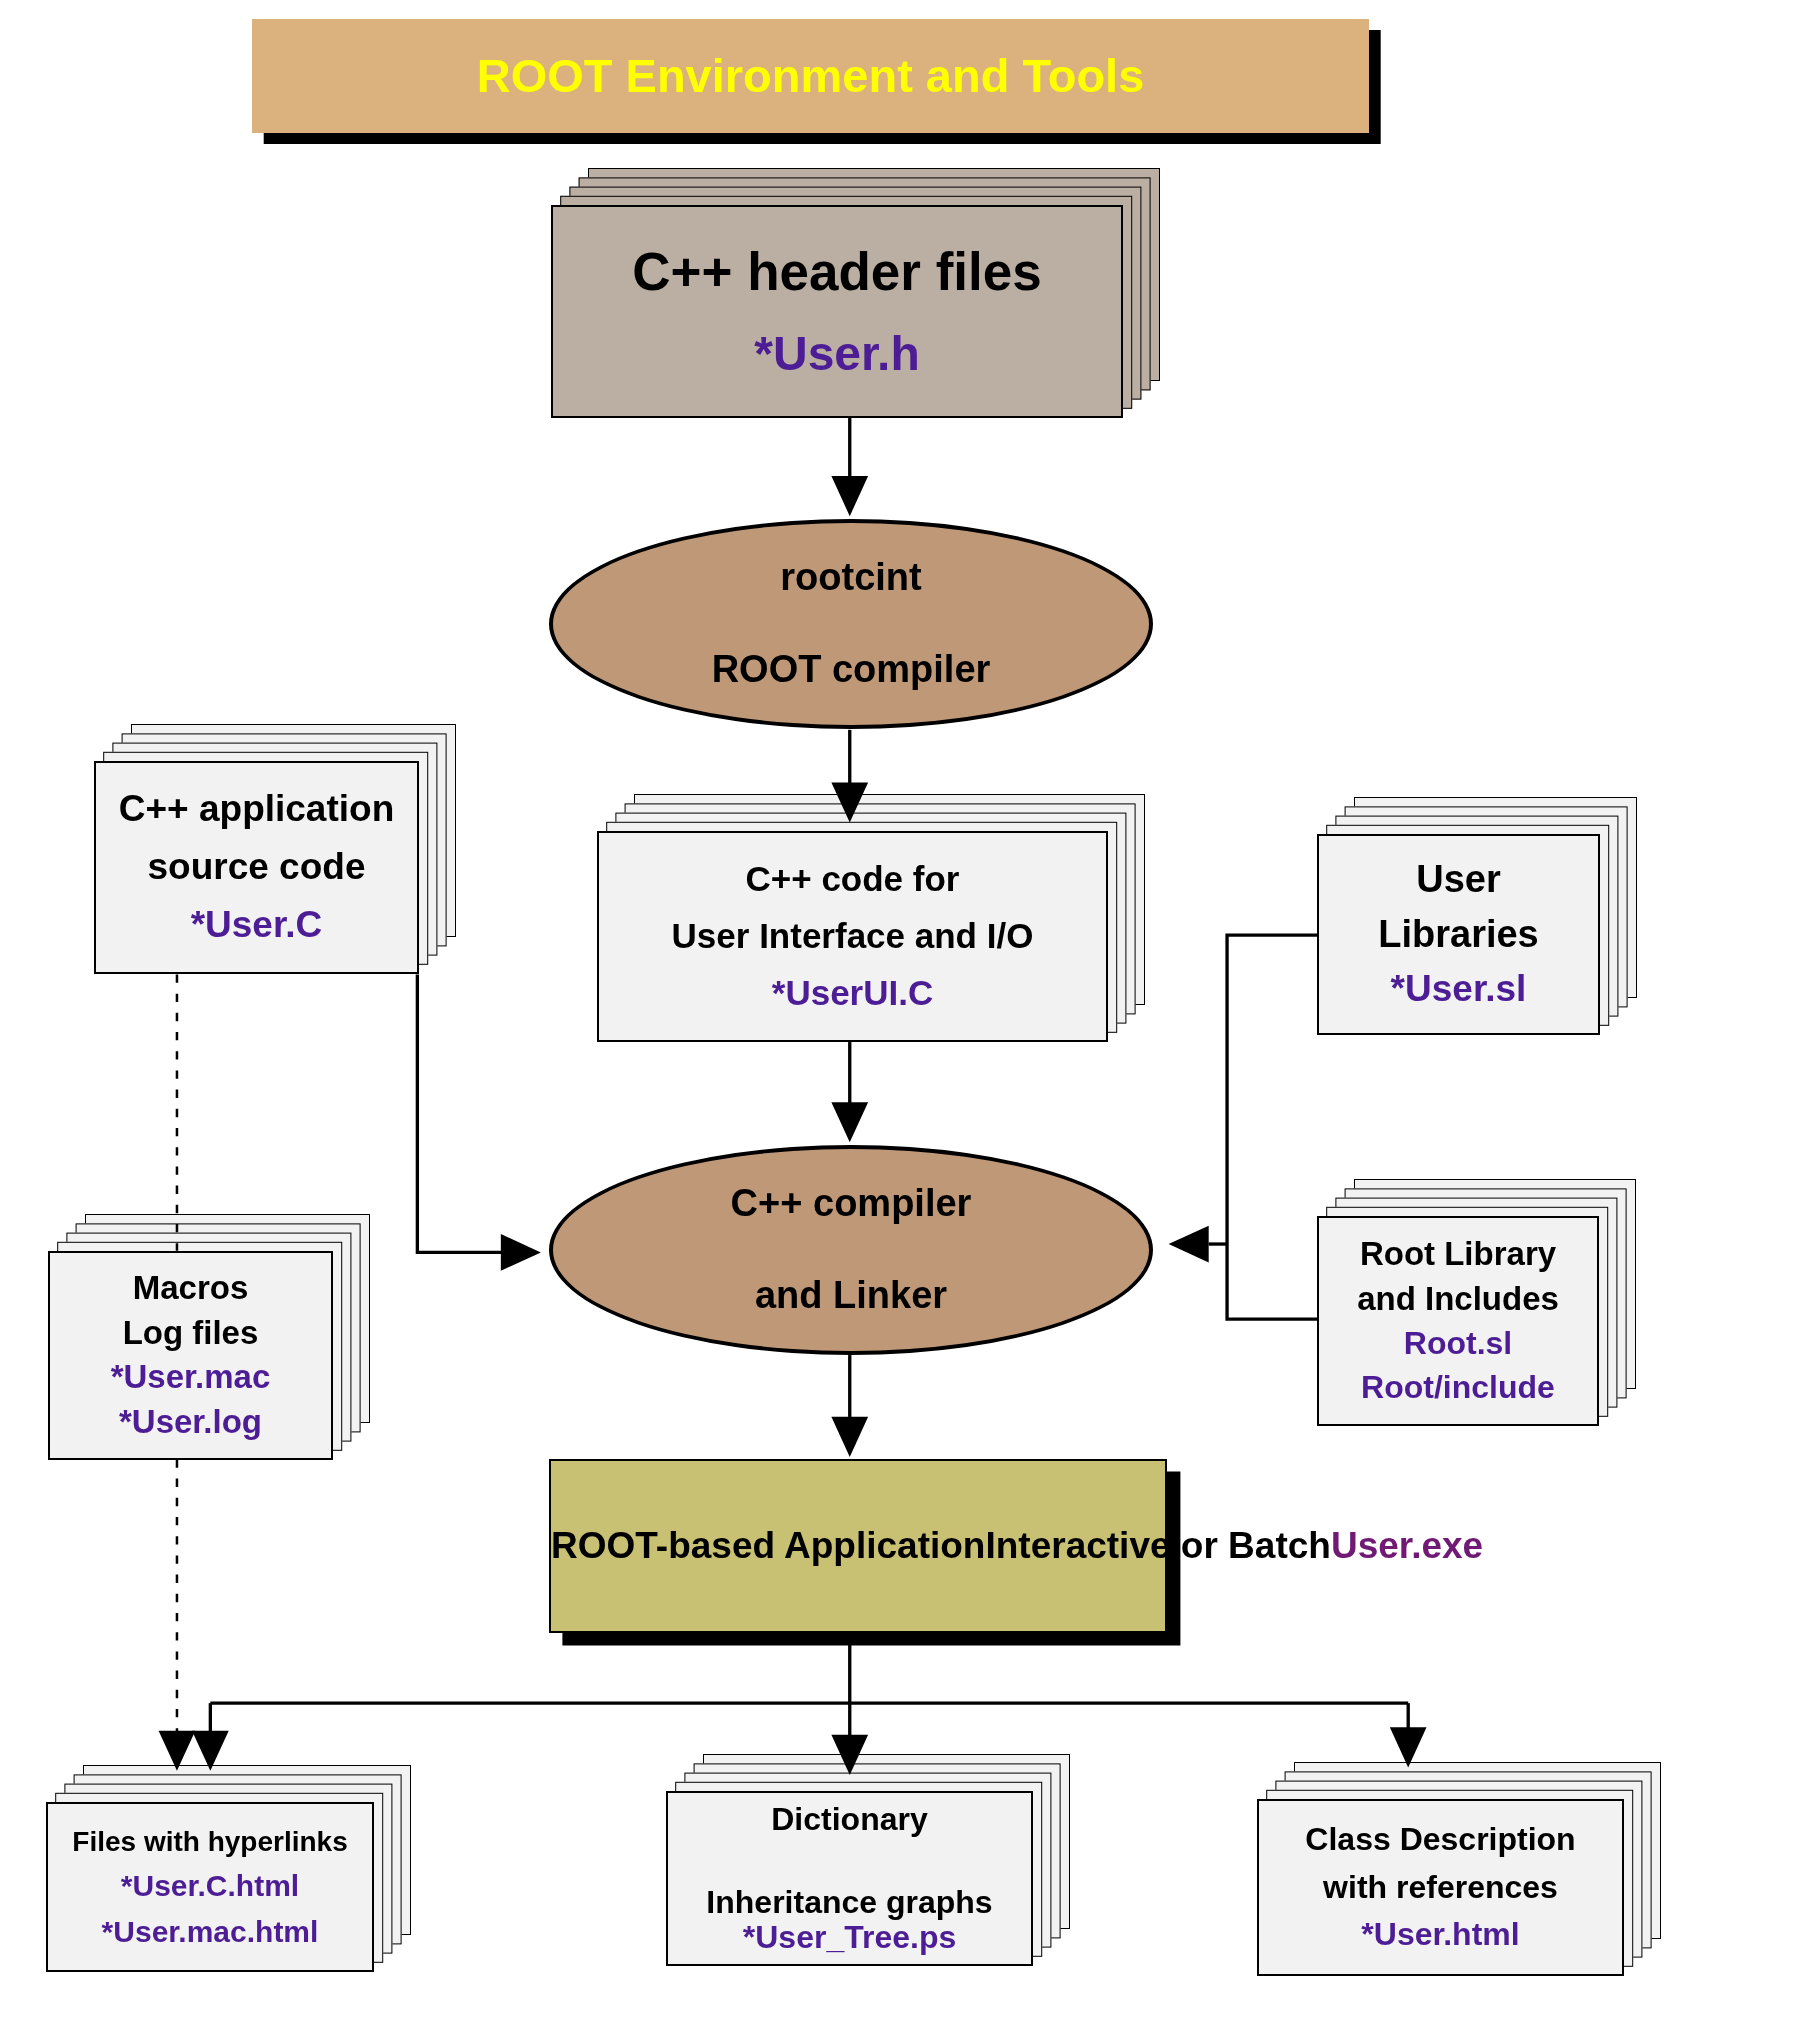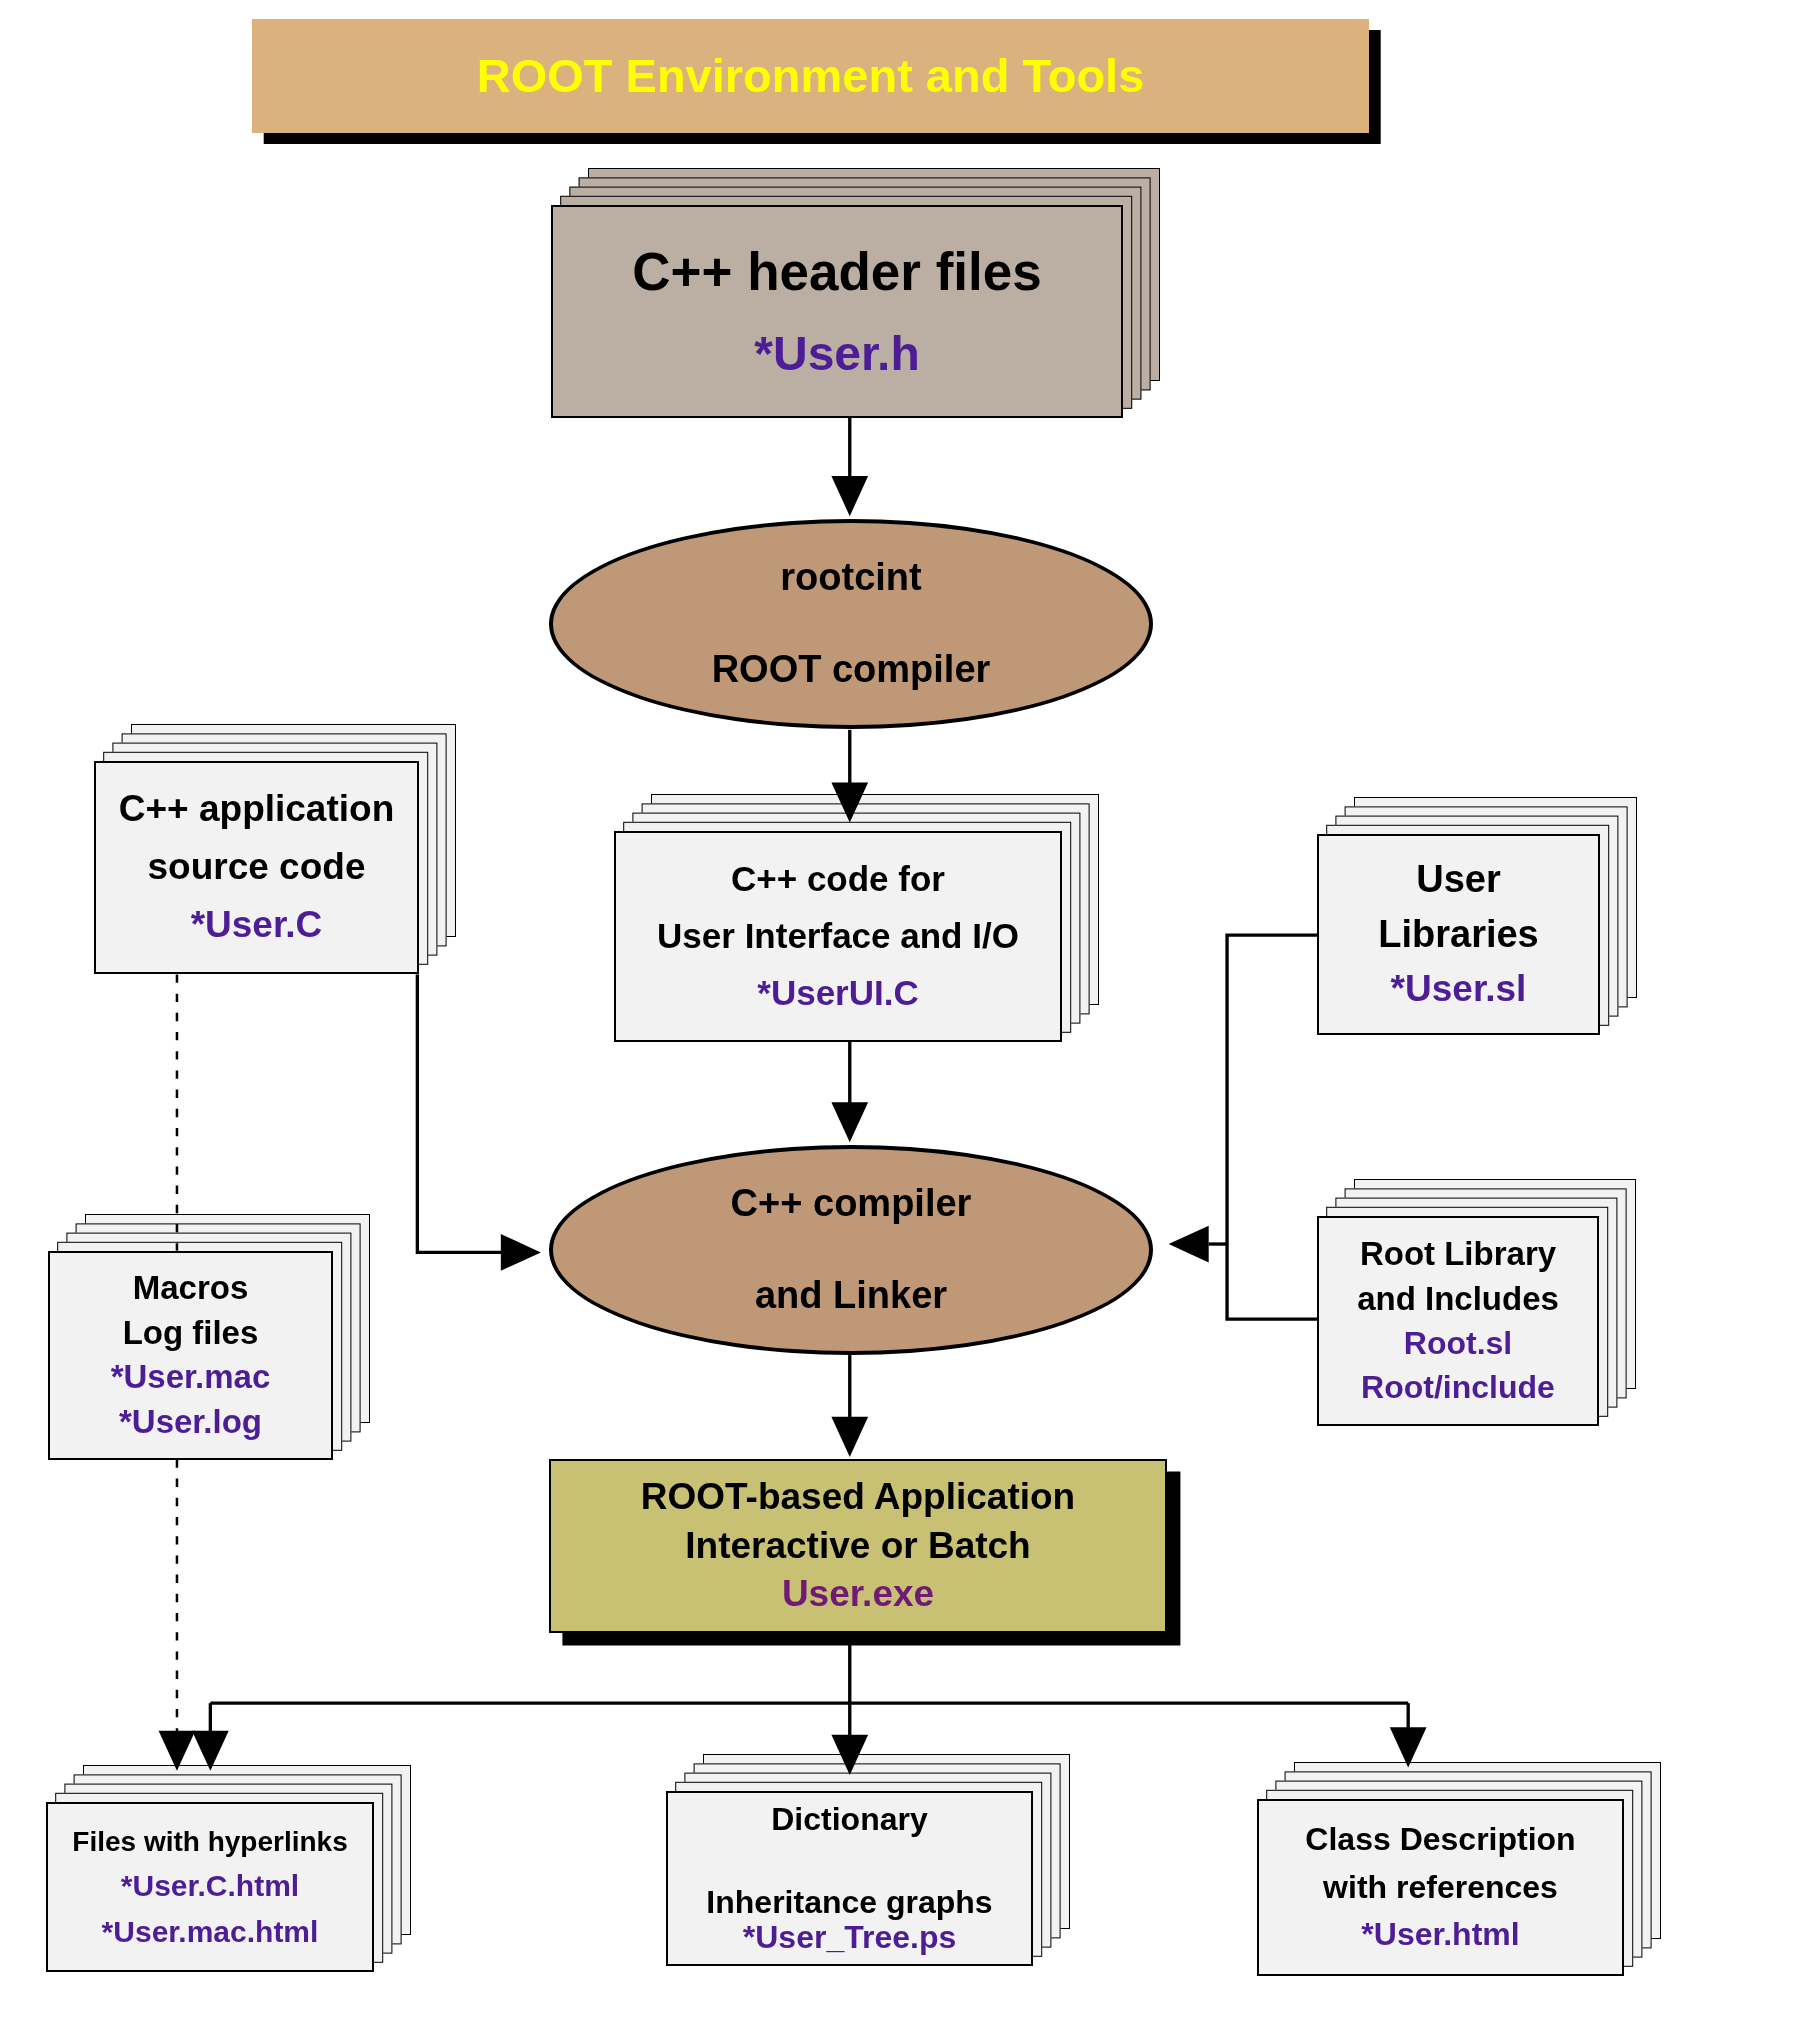--- a/index.html
+++ b/index.html
@@ -25,21 +25,21 @@
     display:flex;flex-direction:column;justify-content:center;align-items:center;gap:52px;text-align:center;
   }
   .banner{
     position:absolute;left:252px;top:19px;width:1117px;height:114px;background:#DBB17E;
     box-shadow:11.7px 11px 0 0 #000;display:flex;align-items:center;justify-content:center;
   }
   .banner .t{font-size:47px;color:#FFFF00;}
   .appbox{
     position:absolute;left:549px;top:1459px;width:618px;height:174px;background:#C8C072;
     border:2.5px solid #000;box-sizing:border-box;box-shadow:13.4px 12.5px 0 0 #000;
-    display:flex;flex-direction:column;justify-content:space-evenly;align-items:center;text-align:center;padding:6.7px 0;
+    display:flex;flex-direction:row;justify-content:space-evenly;align-items:center;text-align:center;padding:6.7px 0;
   }
   svg.wires{position:absolute;left:0;top:0;z-index:6;pointer-events:none;}
   .node{z-index:2;}
 </style>
 </head>
 <body>
 
 <svg class="wires" width="1793" height="2034" viewBox="0 0 2148 2436">
 
   <line x1="1018" y1="500" x2="1018" y2="575" stroke="#000" stroke-width="4"></line>
@@ -100,21 +100,21 @@
   <div class="sheet" style="transform:translate(27.6px,-27.6px);"></div>
   <div class="sheet" style="transform:translate(18.4px,-18.4px);"></div>
   <div class="sheet" style="transform:translate(9.2px,-9.2px);"></div>
   <div class="front">
     <div class="t black" style="font-size:37px;">C++ application</div>
     <div class="t black" style="font-size:37px;">source code</div>
     <div class="t blue" style="font-size:37px;">*User.C</div>
   </div>
 </div>
 
-<div class="stack node" style="left:614px;top:831px;width:448px;height:211px;">
+<div class="stack node" style="left:597px;top:831px;width:511px;height:211px;">
   <div class="sheet" style="transform:translate(37px,-37px);"></div>
   <div class="sheet" style="transform:translate(27.6px,-27.6px);"></div>
   <div class="sheet" style="transform:translate(18.4px,-18.4px);"></div>
   <div class="sheet" style="transform:translate(9.2px,-9.2px);"></div>
   <div class="front">
     <div class="t black" style="font-size:35px;">C++ code for</div>
     <div class="t black" style="font-size:35px;">User Interface and I/O</div>
     <div class="t blue" style="font-size:35px;">*UserUI.C</div>
   </div>
 </div>

